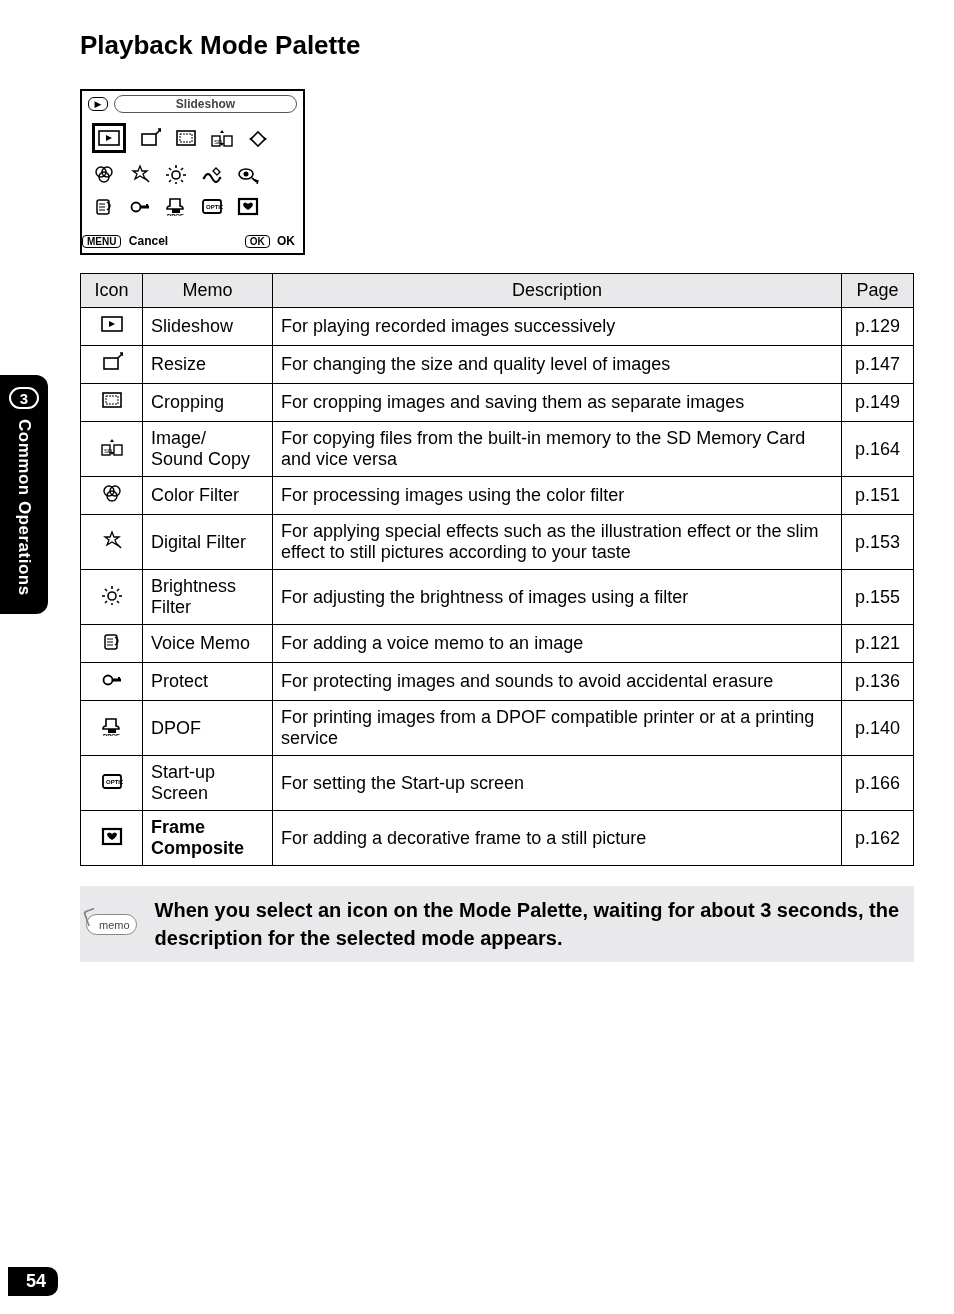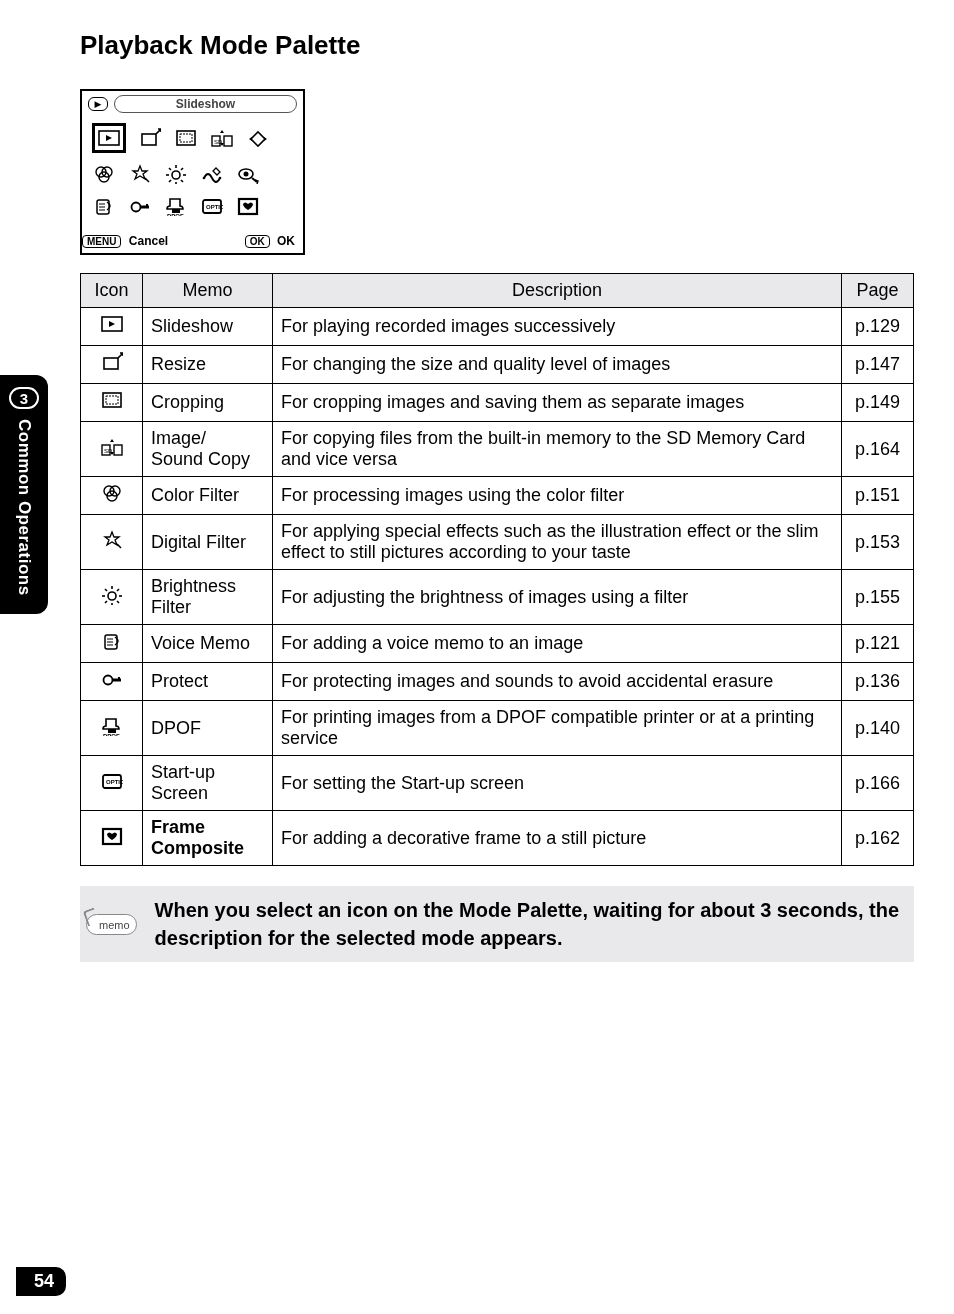--- a/index.html
+++ b/index.html
@@ -170,21 +170,21 @@
     background: #000;
   }
   .side-label {
     writing-mode: vertical-rl;
     font-weight: bold;
     font-size: 17px;
     letter-spacing: 0.5px;
   }
   .page-num {
     position: absolute;
-    left: 16px;
+    left: 8px;
     bottom: 18px;
     background: #000;
     color: #fff;
     font-weight: bold;
     font-size: 18px;
     padding: 4px 12px 4px 18px;
     border-radius: 0 10px 10px 0;
   }
 
   

